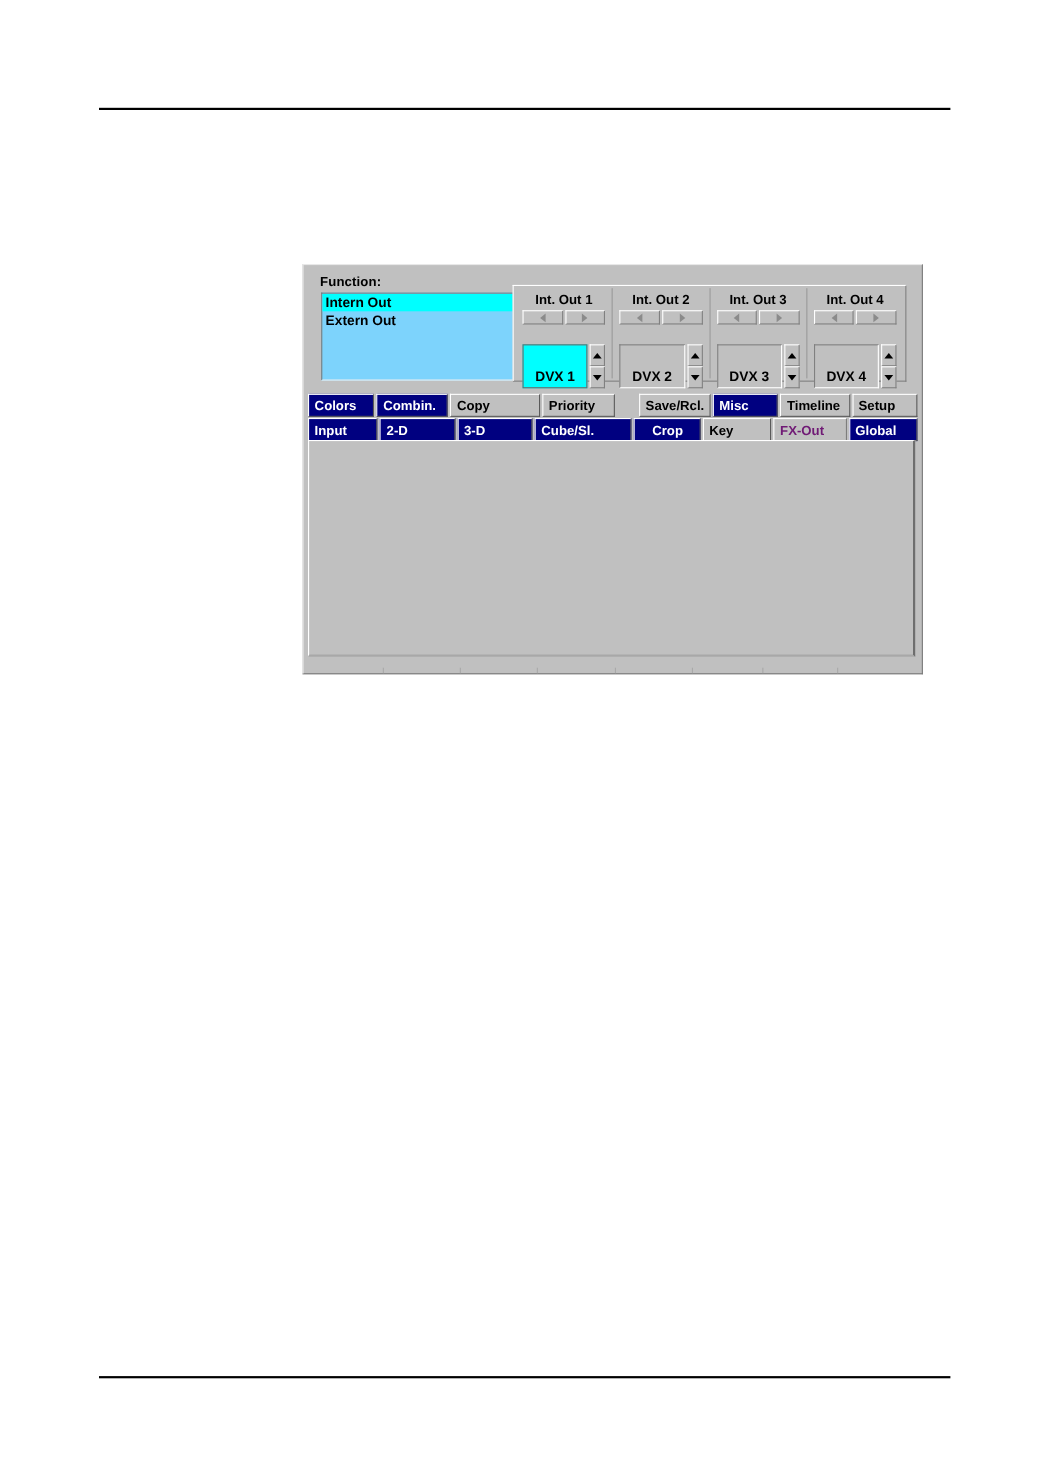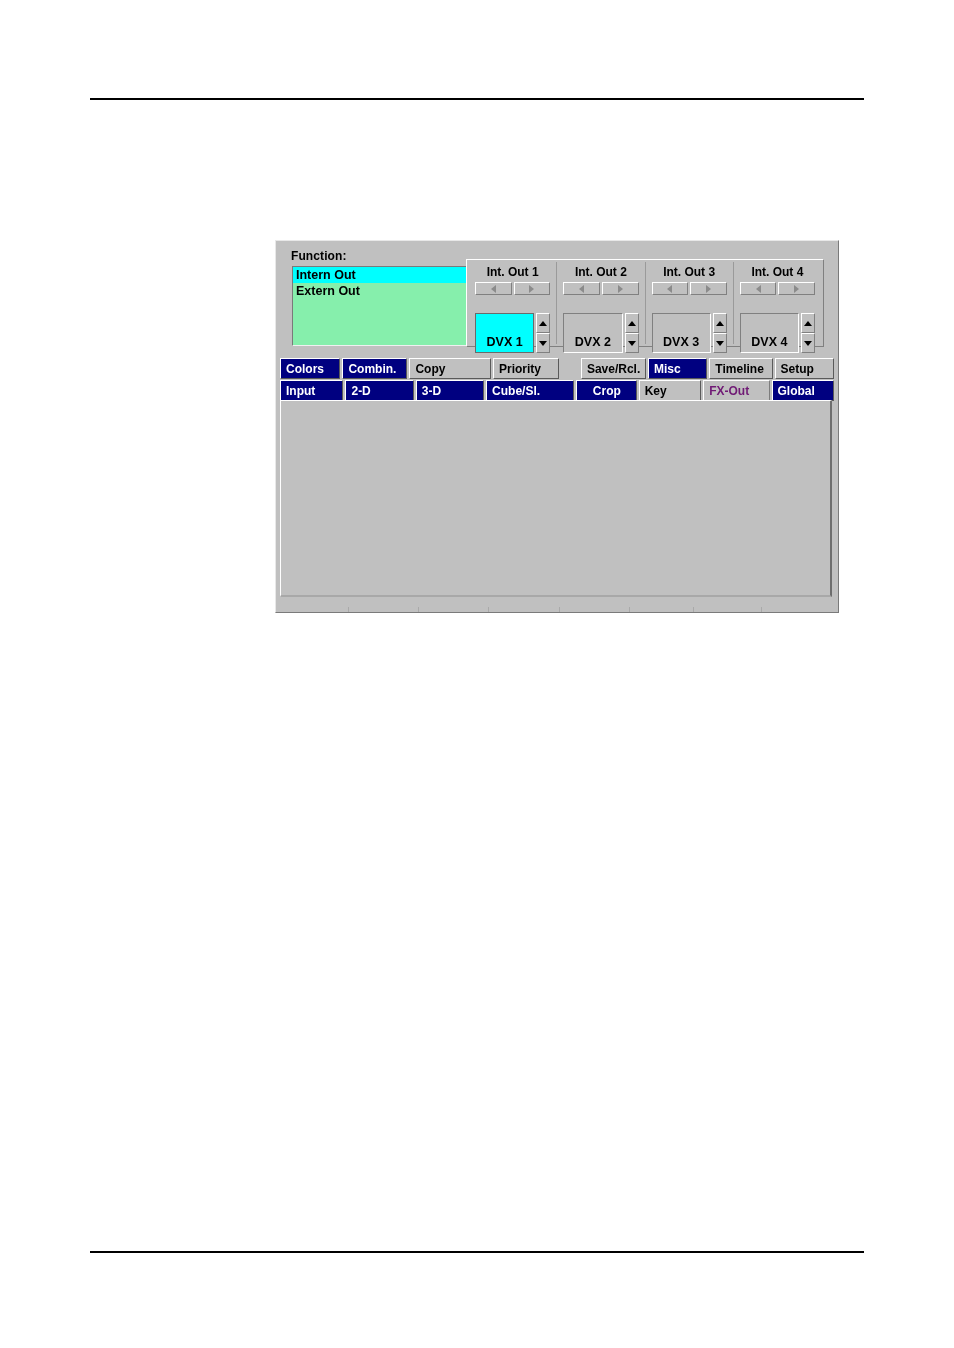--- a/index.html
+++ b/index.html
@@ -51,21 +51,21 @@
     font-weight:bold;
     color:#000;
     letter-spacing:0.1px;
   }
 
   
   .listbox{
     position:absolute;
     left:16px;top:25px;
     width:192px;height:80px;
-    background:#86efac;
+    background:#7dd3fc;
     border-top:1px solid #7a7a7a;
     border-left:1px solid #7a7a7a;
     border-right:1px solid #f0f0f0;
     border-bottom:1px solid #f0f0f0;
     box-sizing:border-box;
     overflow:hidden;
   }
   .listbox-item{
     font-size:12.5px;
     font-weight:bold;

